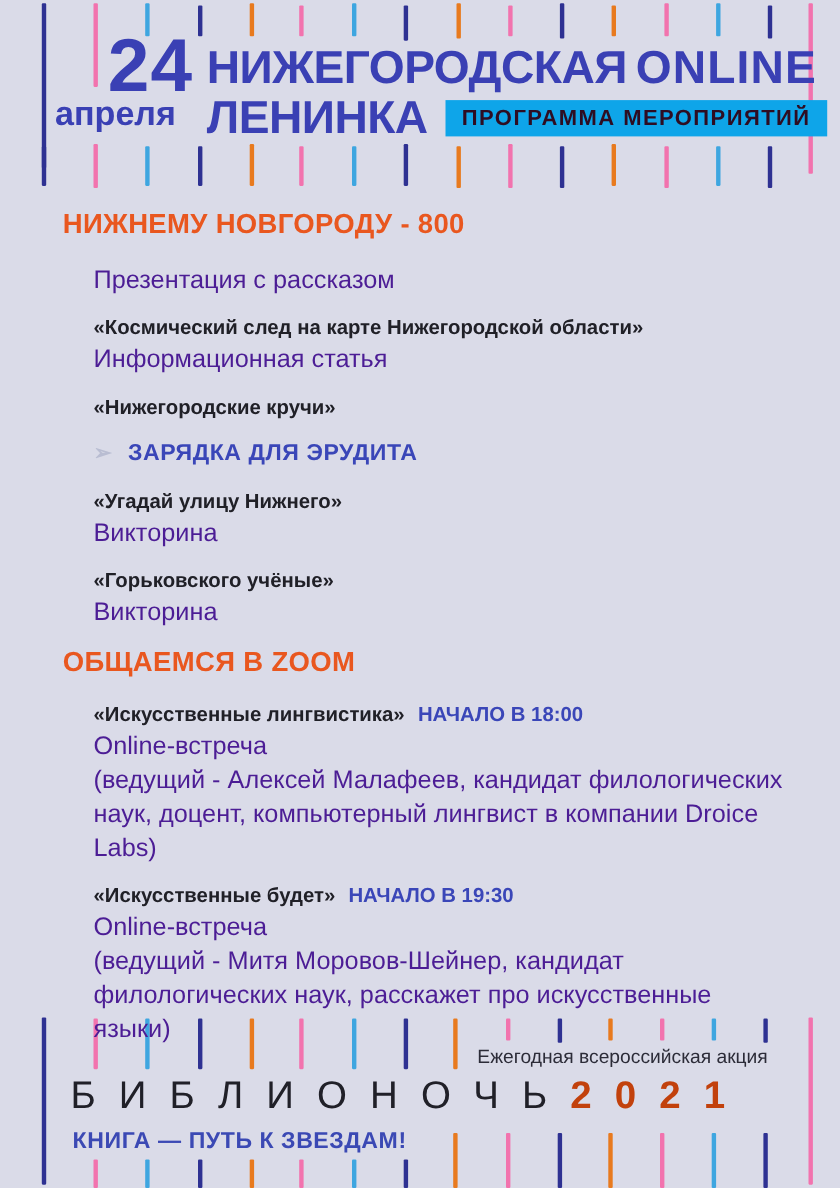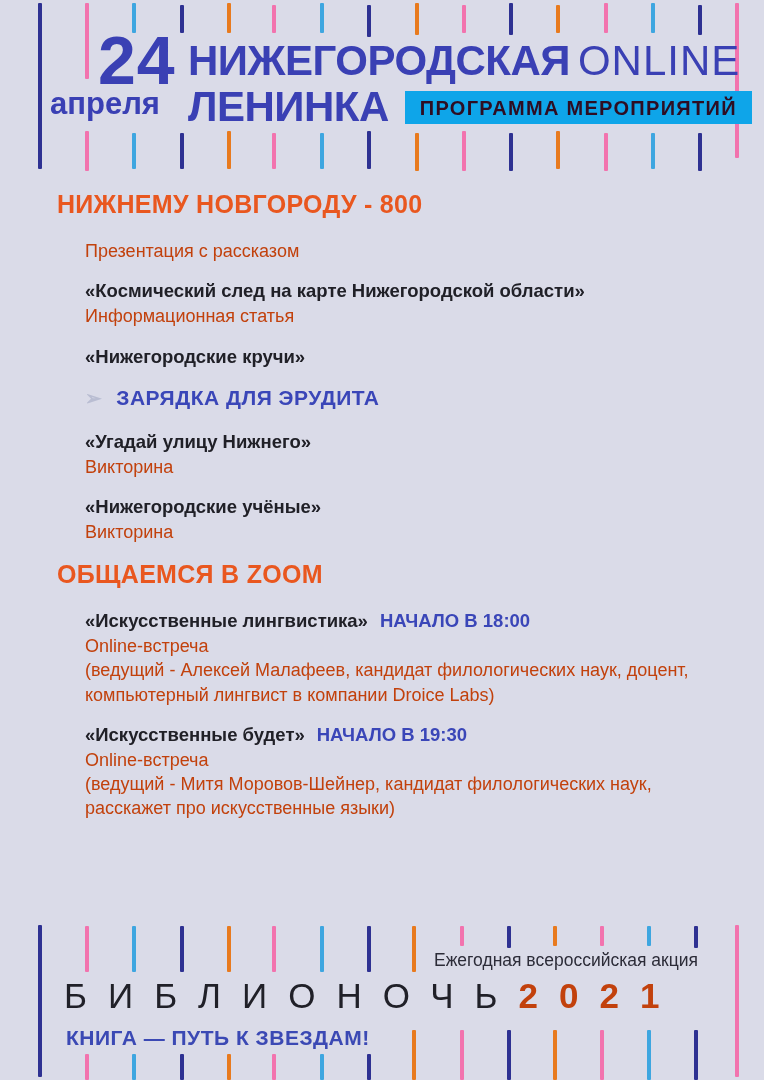--- a/index.html
+++ b/index.html
@@ -7,32 +7,32 @@
     position:relative;width:764px;height:1080px;overflow:hidden;
     background:#dadbe8;font-family:"Liberation Sans",sans-serif;
     -webkit-font-smoothing:antialiased;
   }
   .tick{position:absolute;width:4px;border-radius:1px;}
   
   .hdr-day{position:absolute;left:98px;top:26px;font-size:68px;font-weight:800;color:#3a40b4;letter-spacing:1px;line-height:1;}
   .hdr-month{position:absolute;left:50px;top:88px;font-size:31px;font-weight:700;color:#3a40b4;line-height:1;}
   .hdr-line1{position:absolute;left:188px;top:40px;white-space:nowrap;line-height:1;}
   .hdr-brand{font-size:42px;font-weight:800;color:#3a40b4;letter-spacing:-0.5px;}
-  .hdr-online{font-size:42px;font-weight:400;color:#3a40b4;margin-left:8px;letter-spacing:1px;}
+  .hdr-online{font-size:42px;font-weight:700;color:#3a40b4;margin-left:8px;letter-spacing:1px;}
   .hdr-line2{position:absolute;left:188px;top:86px;display:flex;align-items:center;white-space:nowrap;line-height:1;}
   .hdr-badge{margin-left:16px;background:#0ea5e9;color:#2e0d22;font-size:20px;font-weight:700;
     padding:7px 15px 6px 15px;letter-spacing:1.3px;}
   
   .main{position:absolute;left:57px;top:190px;width:660px;}
   .sec-title{margin:0 0 20px 0;font-size:25px;font-weight:800;color:#e9571f;letter-spacing:0.3px;}
   .sec2{margin-top:10px;}
   .event{margin:0 0 16px 28px;}
   .etitle{font-size:18.5px;font-weight:700;color:#202027;line-height:1.35;}
   .etime{color:#3a46b8;font-weight:700;margin-left:12px;white-space:nowrap;text-align:right;}
-  .edesc{font-size:18px;font-weight:400;color:#c2410c;line-height:1.35;}
+  .edesc{font-size:23px;font-weight:400;color:#4c1d95;line-height:1.35;}
   .subheading{margin:4px 0 20px 28px;font-size:21px;font-weight:700;color:#3a46b8;letter-spacing:0.5px;}
   .arrow{color:#b9bdd2;margin-right:14px;font-size:20px;}
   
   .ft-annual{position:absolute;right:66px;top:950px;font-size:17.5px;font-weight:500;color:#2c2c38;white-space:nowrap;}
   .ft-biblio{position:absolute;left:64px;top:978px;font-size:35px;font-weight:500;color:#202028;
     letter-spacing:21px;white-space:nowrap;line-height:1;}
   .ft-year{color:#c2410c;font-weight:700;}
   .ft-slogan{position:absolute;left:66px;top:1026px;font-size:21px;font-weight:600;color:#3b49b4;
     letter-spacing:0.5px;white-space:nowrap;}
 </style>
@@ -129,21 +129,21 @@
         </div>
         <div class="event">
           <div class="etitle"><span>«Нижегородские кручи»</span></div>
         </div>
         <div class="subheading"><span class="arrow">➢</span><span>ЗАРЯДКА ДЛЯ ЭРУДИТА</span></div>
         <div class="event">
           <div class="etitle"><span>«Угадай улицу Нижнего»</span></div>
           <div class="edesc">Викторина</div>
         </div>
         <div class="event">
-          <div class="etitle"><span>«Нижегородские учёные»</span></div>
+          <div class="etitle"><span>«Горьковского учёные»</span></div>
           <div class="edesc">Викторина</div>
         </div>
       </section>
       <section class="sec2">
         <h2 class="sec-title">ОБЩАЕМСЯ В ZOOM</h2>
         <div class="event">
           <div class="etitle"><span>«Искусственные лингвистика»</span><span class="etime">НАЧАЛО В 18:00</span></div>
           <div class="edesc">Online-встреча</div>
           <div class="edesc">(ведущий - Алексей Малафеев, кандидат филологических наук, доцент, компьютерный лингвист в компании Droice Labs)</div>
         </div>

